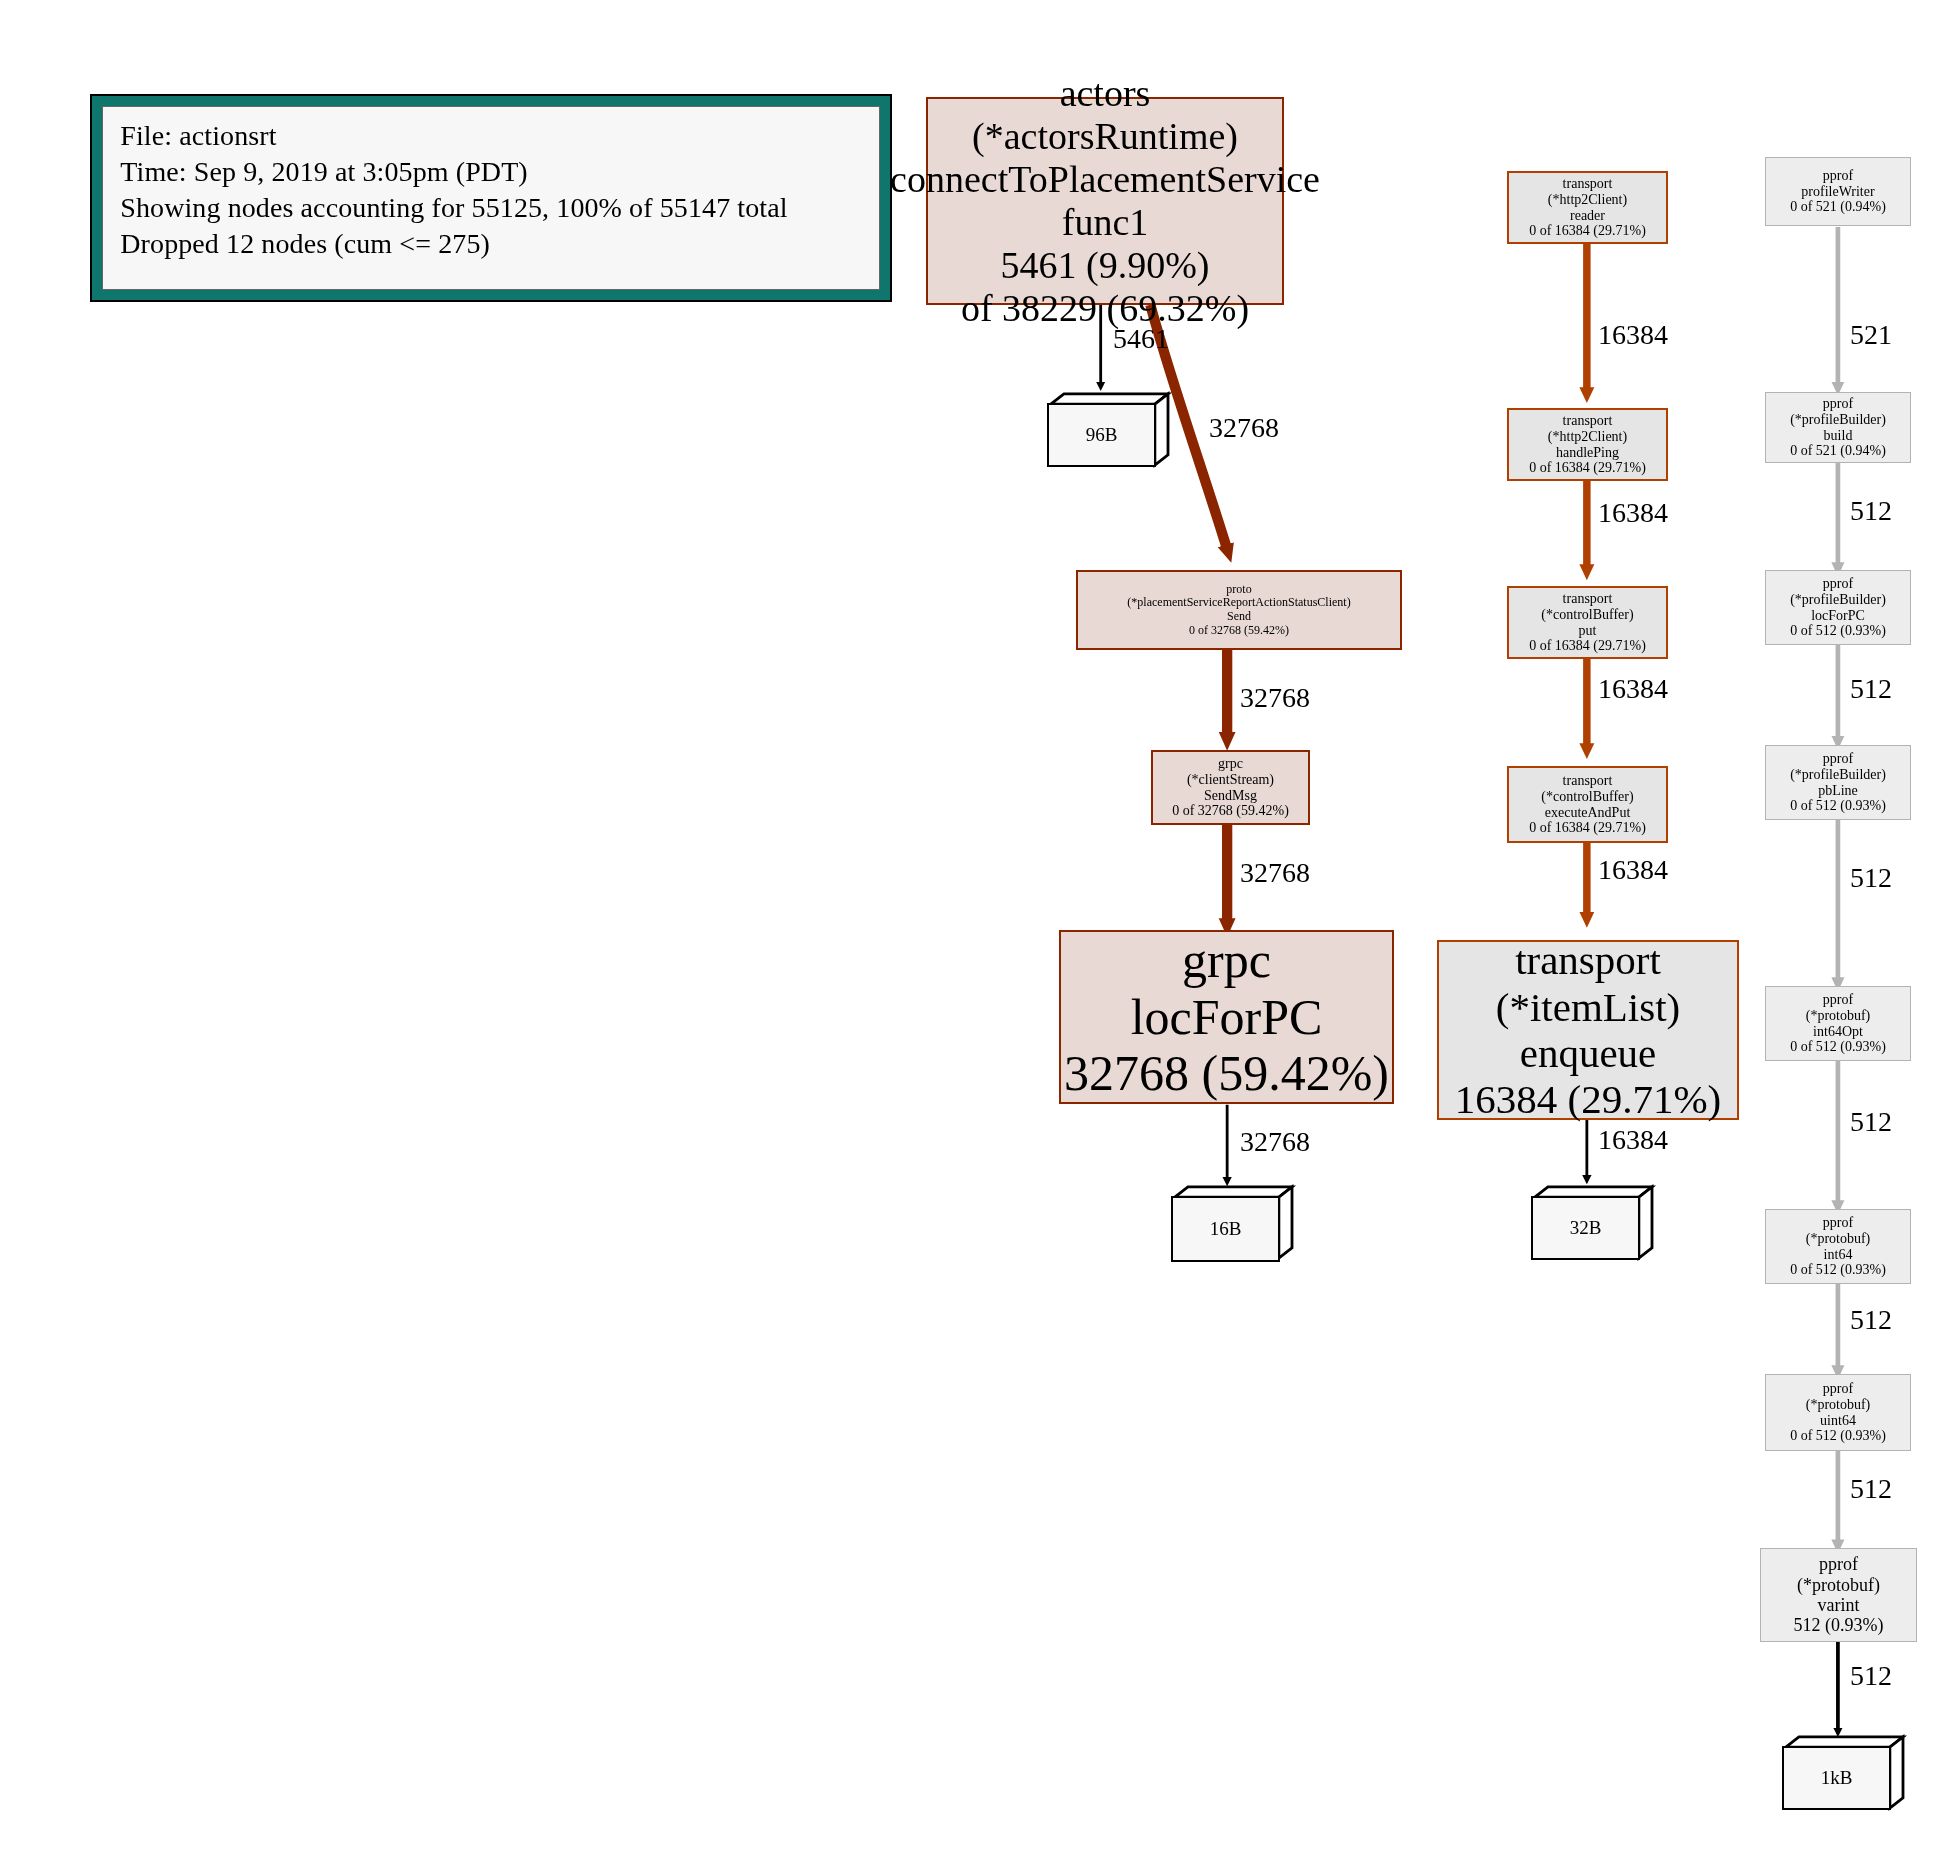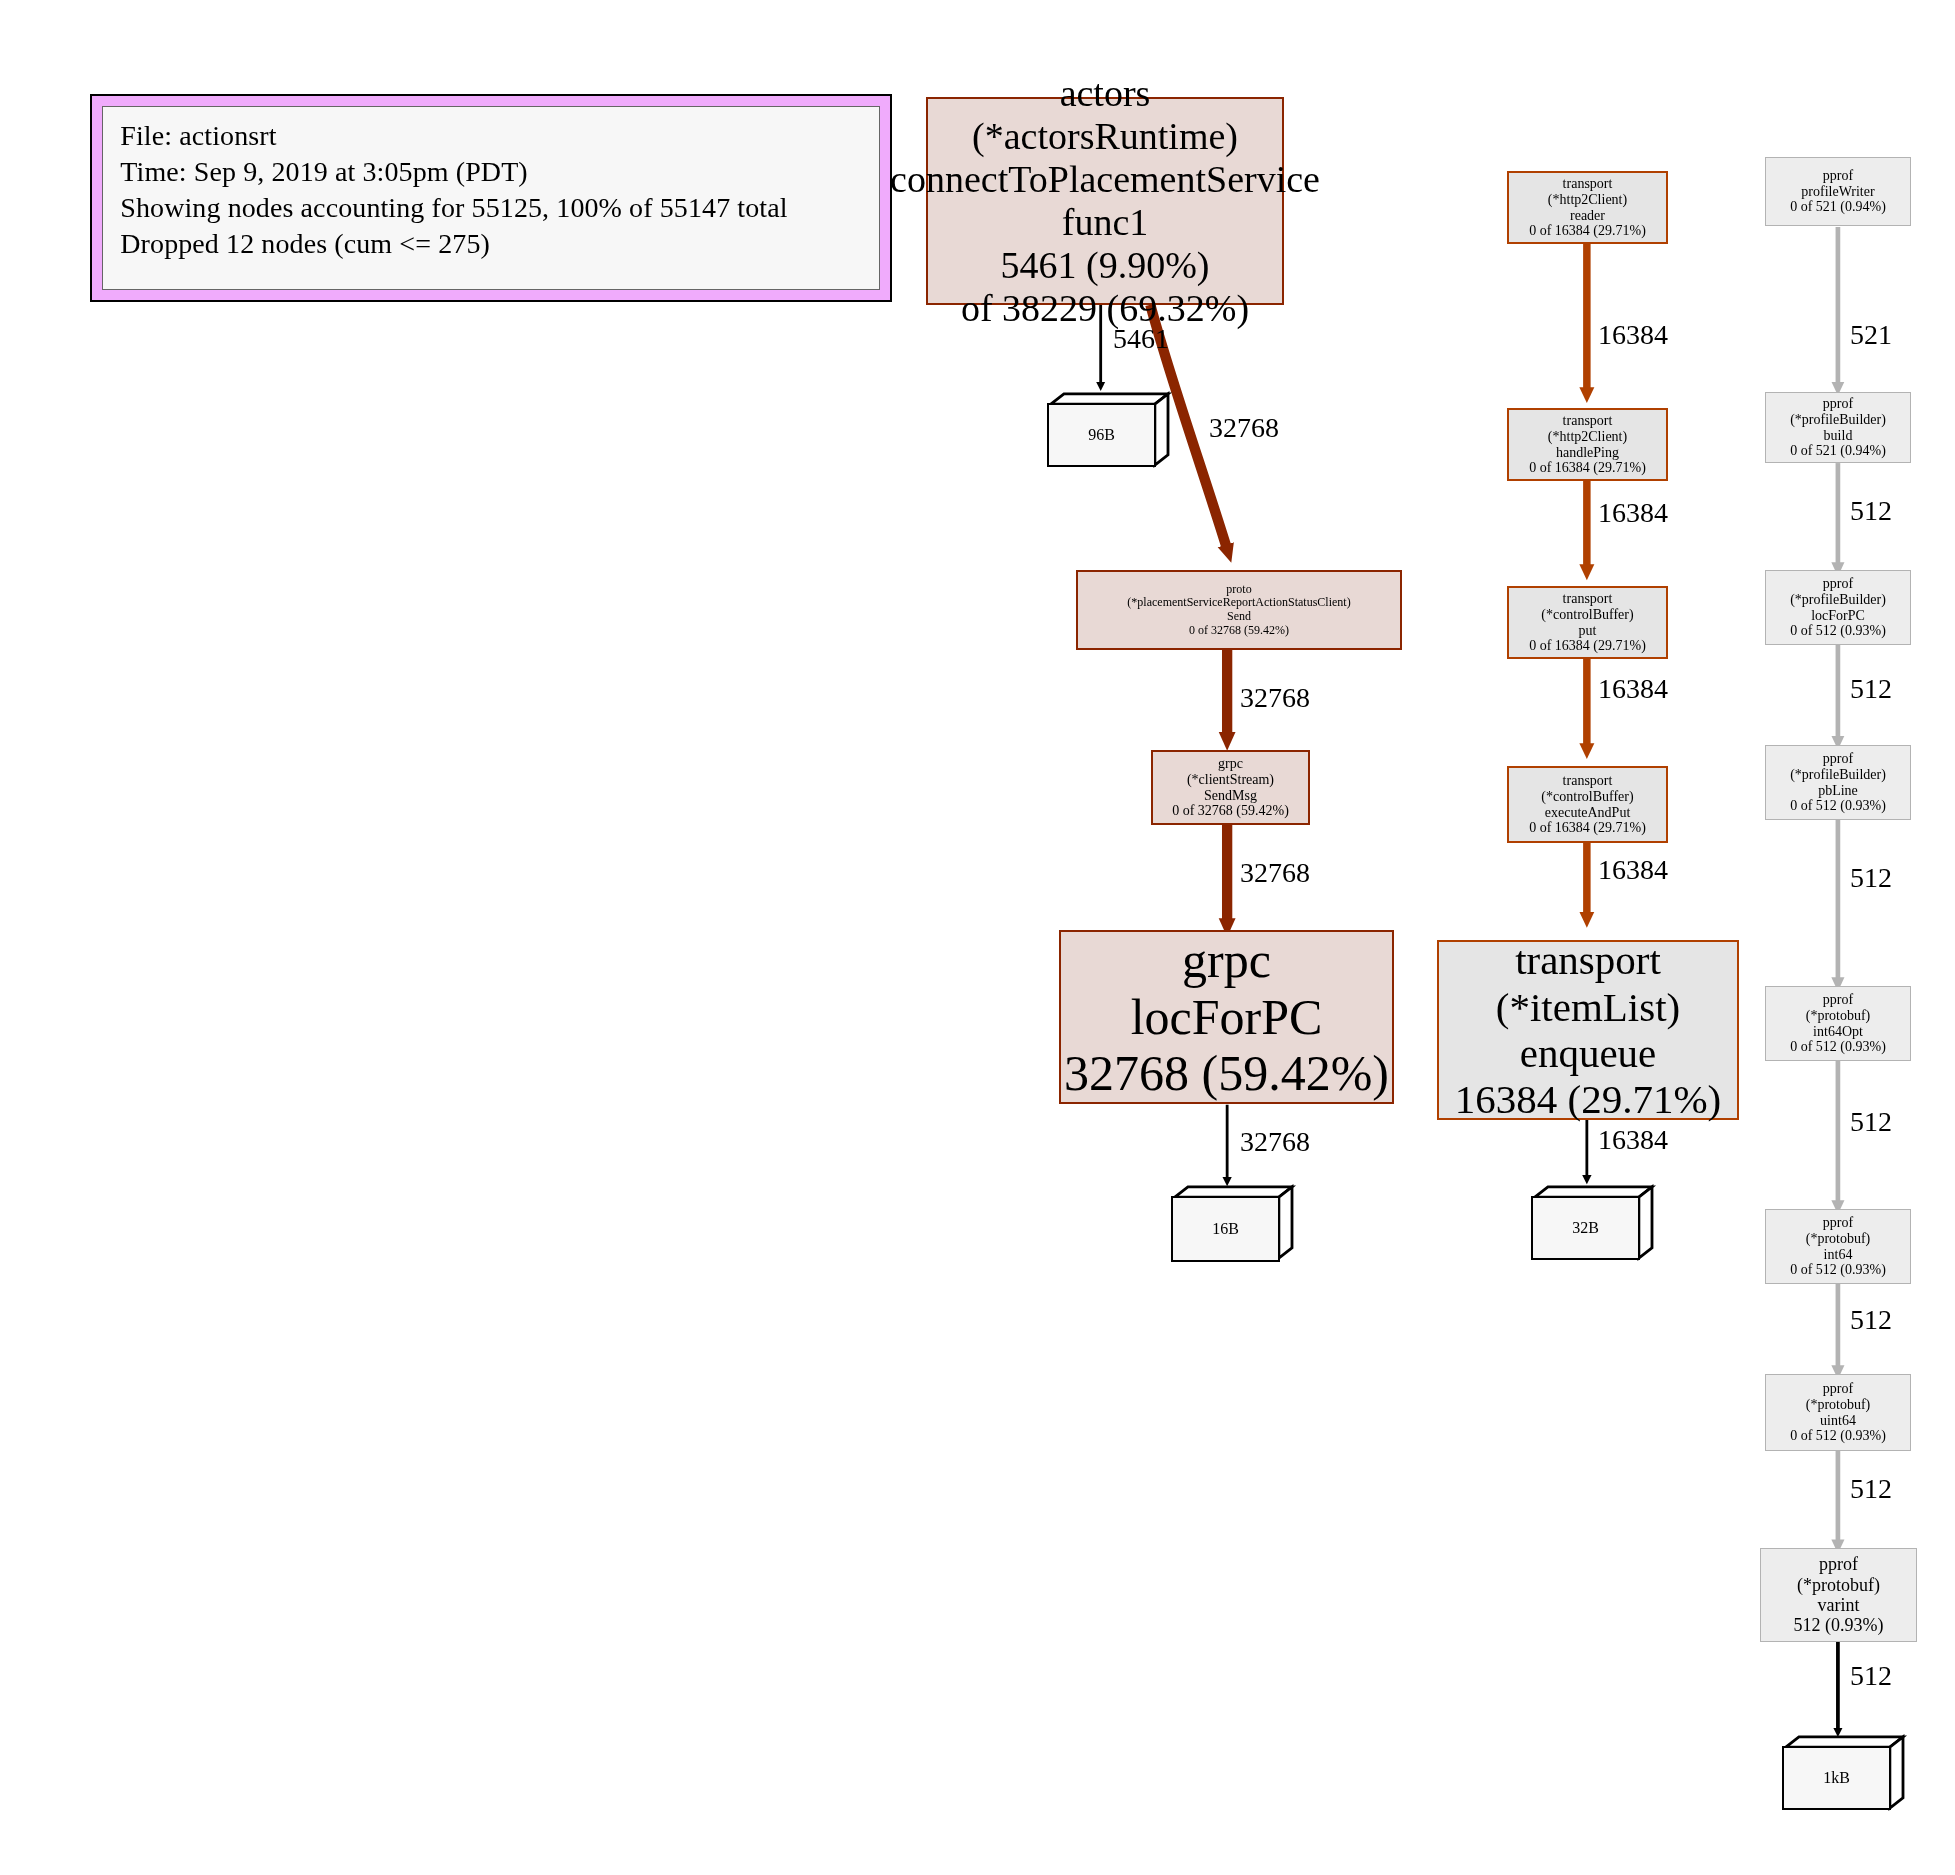--- a/index.html
+++ b/index.html
@@ -28,21 +28,21 @@
   }
 
   
   .legend-outer {
     position: absolute;
     left: 90px;
     top: 94px;
     width: 802px;
     height: 208px;
     border: 2.8px solid #000000;
-    background: #f0abfc;
+    background: #0f766e;
     box-sizing: border-box;
   }
   .legend-inner {
     position: absolute;
     left: 10.3px;
     top: 10.3px;
     right: 10.3px;
     bottom: 10.3px;
     border: 0.9px solid #666666;
     background: #f7f7f7;
@@ -88,21 +88,21 @@
     left: 0;
     top: 11.2px;
     right: 13px;
     bottom: 0;
     background: #f7f7f7;
     border: 2.8px solid #000000;
     box-sizing: border-box;
     display: flex;
     align-items: center;
     justify-content: center;
-    font-size: 16px;
+    font-size: 19px;
   }
   .box3d svg {
     position: absolute;
     left: 0;
     top: 0;
     overflow: visible;
   }
 
   
   .edge-label {

